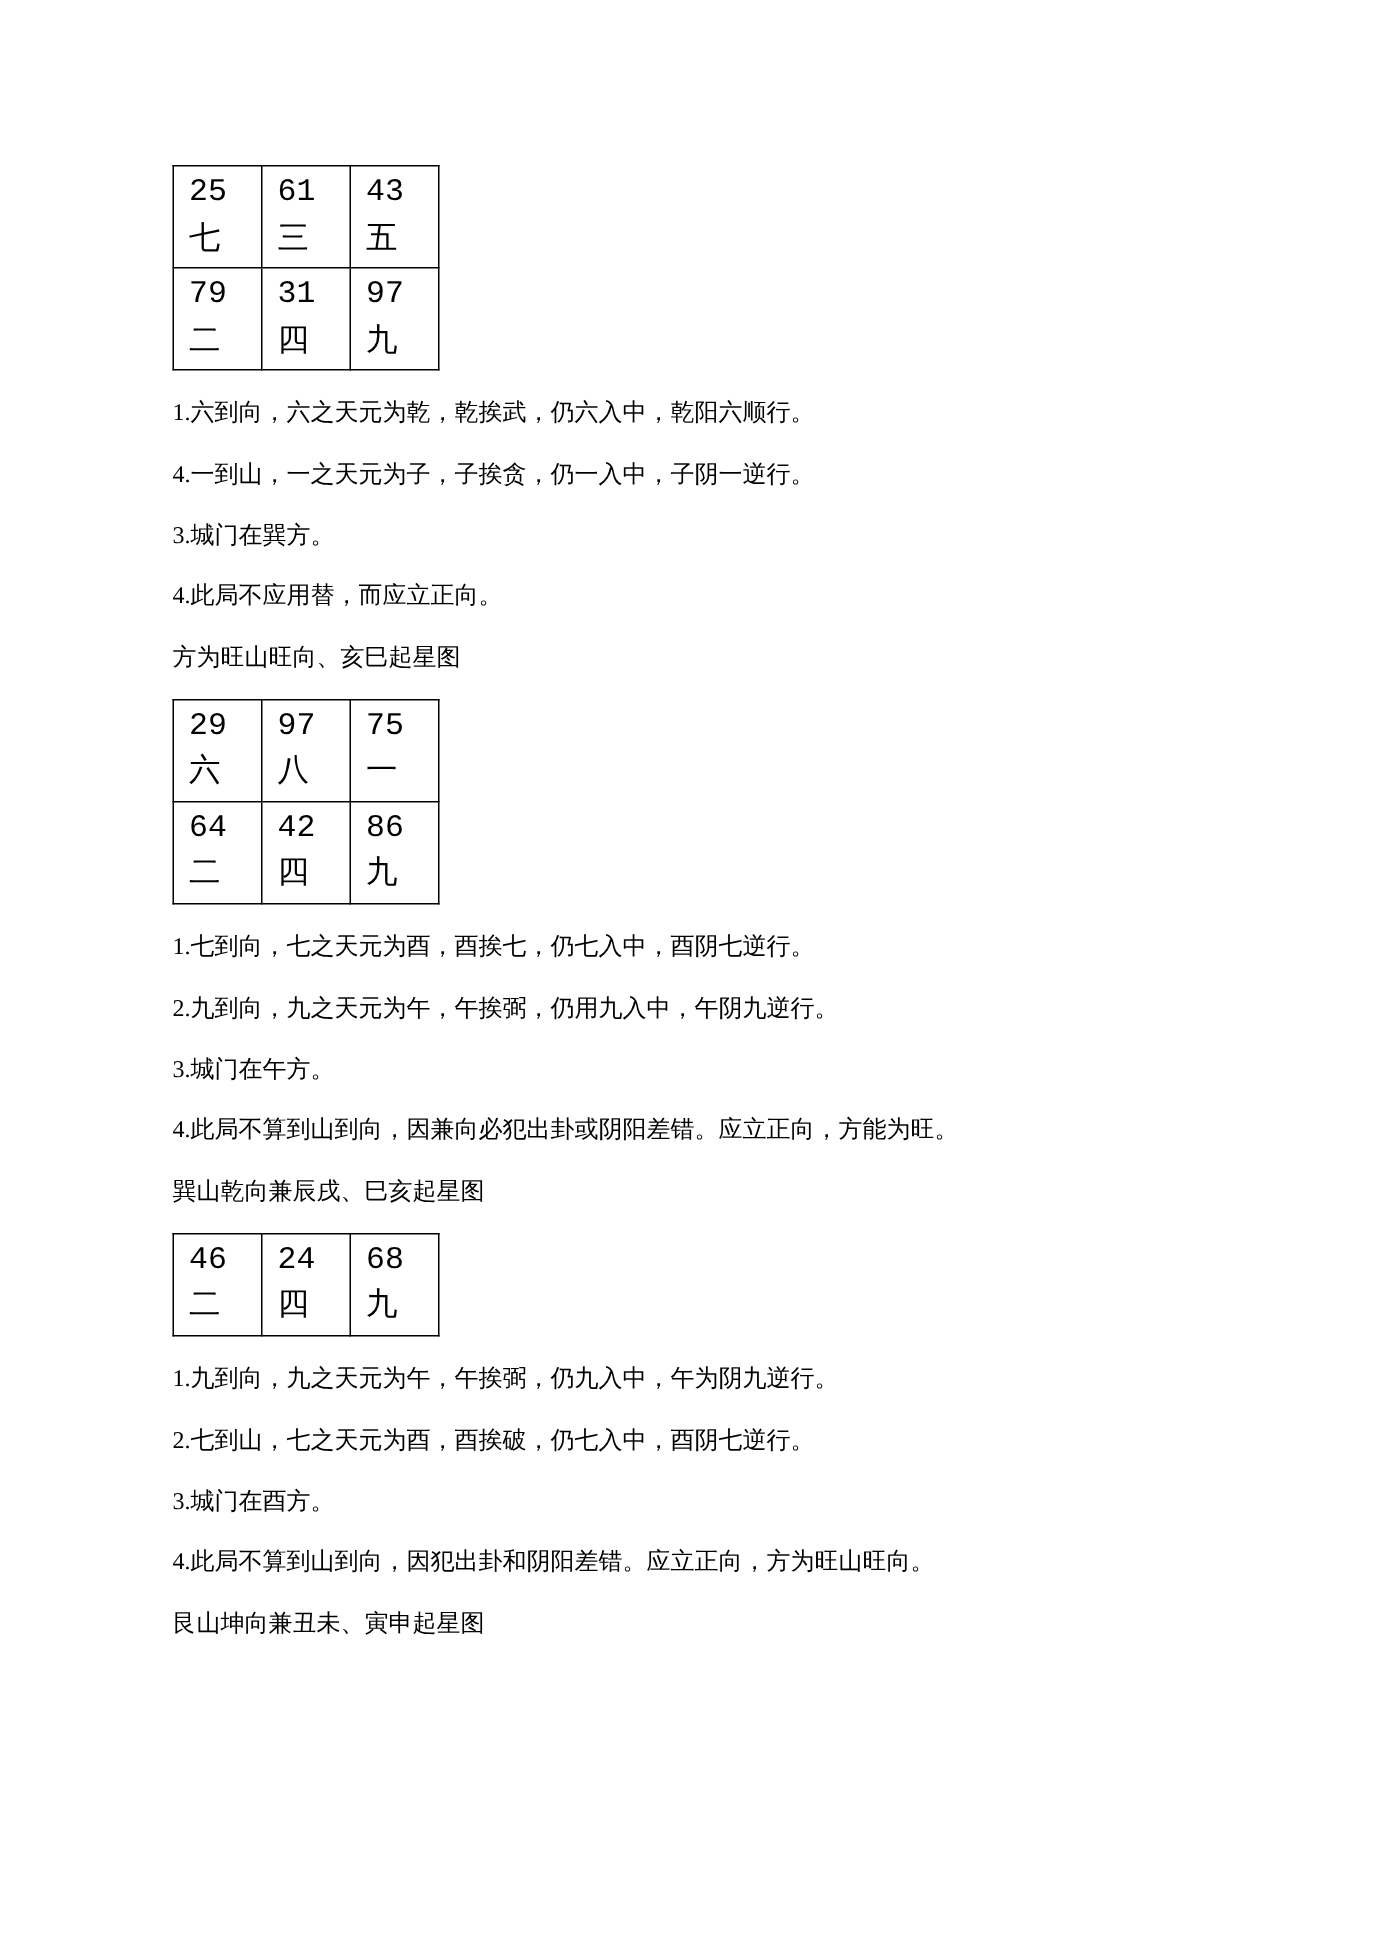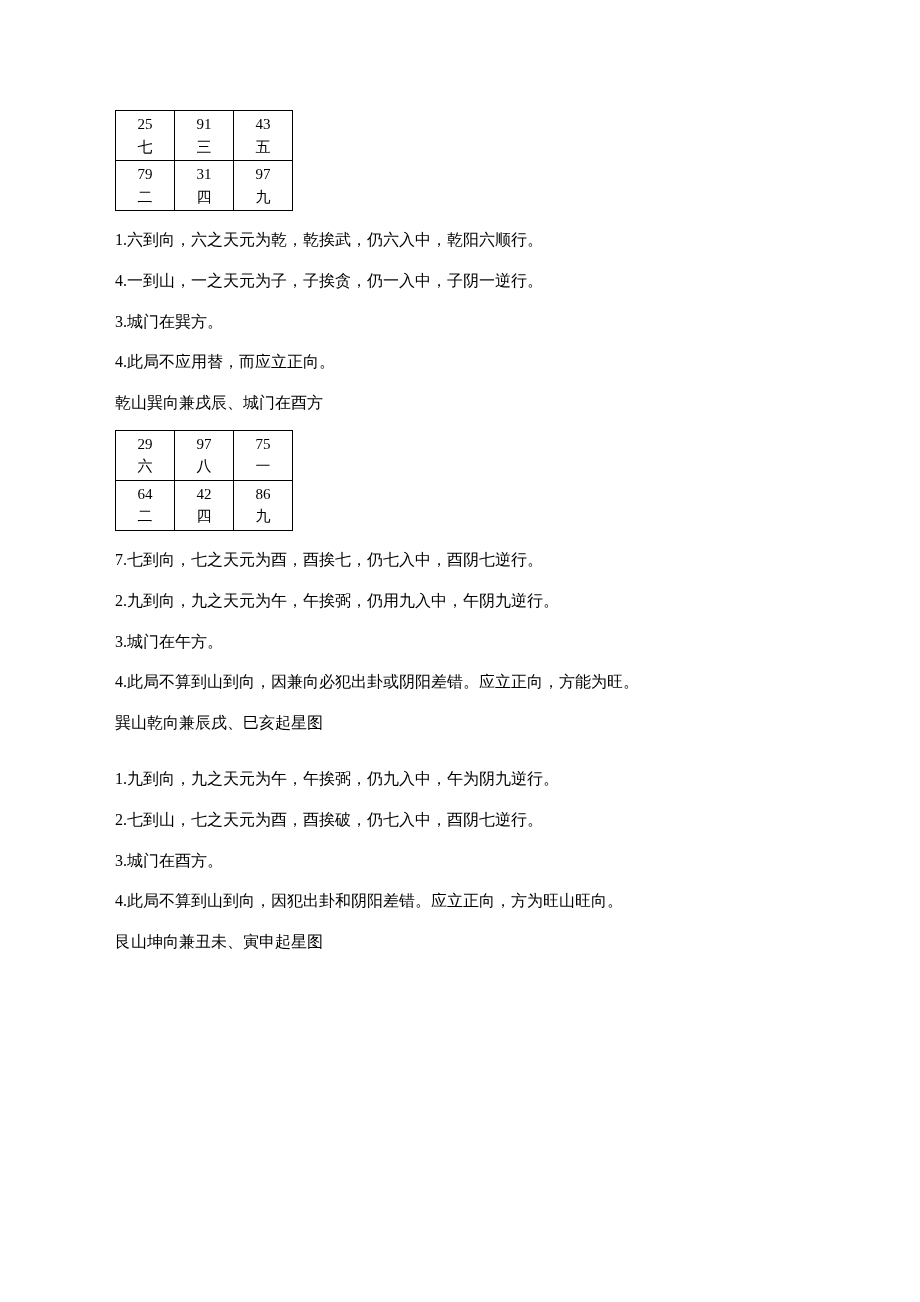--- a/index.html
+++ b/index.html
@@ -12,24 +12,25 @@
       background: #fff;
       width: 690px;
     }
     table {
       border-collapse: collapse;
       margin: 10px 0 15px 0;
     }
     td {
       border: 1px solid #000;
       padding: 2px 10px;
-      text-align: center;
+      text-align: left;
       width: 38px;
-      font-size: 15px;
+      font-size: 21px;
       line-height: 1.5;
+      font-family: Liberation Mono, monospace;
     }
     .cell-top {
       display: block;
     }
     .cell-bottom {
       display: block;
     }
     p {
       margin: 12px 0;
     }
@@ -38,21 +39,21 @@
 <body>
 
 <table>
   <tbody>
       <tr>
     <td>
           <span class="cell-top">25</span>
           <span class="cell-bottom">七</span>
         </td>
     <td>
-          <span class="cell-top">91</span>
+          <span class="cell-top">61</span>
           <span class="cell-bottom">三</span>
         </td>
     <td>
           <span class="cell-top">43</span>
           <span class="cell-bottom">五</span>
         </td>
   </tr>
   <tr>
     <td>
           <span class="cell-top">79</span>
@@ -67,21 +68,21 @@
           <span class="cell-bottom">九</span>
         </td>
   </tr>
 </tbody>
   </table>
 
 <p>1.六到向，六之天元为乾，乾挨武，仍六入中，乾阳六顺行。</p>
 <p>4.一到山，一之天元为子，子挨贪，仍一入中，子阴一逆行。</p>
 <p>3.城门在巽方。</p>
 <p>4.此局不应用替，而应立正向。</p>
-<p>乾山巽向兼戌辰、城门在酉方</p>
+<p>方为旺山旺向、亥巳起星图</p>
 
 <table>
   <tbody>
   <tr>
     <td>
           <span class="cell-top">29</span>
           <span class="cell-bottom">六</span>
         </td>
     <td>
           <span class="cell-top">97</span>
@@ -102,28 +103,42 @@
           <span class="cell-bottom">四</span>
         </td>
     <td>
           <span class="cell-top">86</span>
           <span class="cell-bottom">九</span>
         </td>
   </tr>
 </tbody>
   </table>
 
-<p>7.七到向，七之天元为酉，酉挨七，仍七入中，酉阴七逆行。</p>
+<p>1.七到向，七之天元为酉，酉挨七，仍七入中，酉阴七逆行。</p>
 <p>2.九到向，九之天元为午，午挨弼，仍用九入中，午阴九逆行。</p>
 <p>3.城门在午方。</p>
 <p>4.此局不算到山到向，因兼向必犯出卦或阴阳差错。应立正向，方能为旺。</p>
 <p>巽山乾向兼辰戌、巳亥起星图</p>
 
 <table>
   <tbody>
+  <tr>
+    <td>
+          <span class="cell-top">46</span>
+          <span class="cell-bottom">二</span>
+        </td>
+    <td>
+          <span class="cell-top">24</span>
+          <span class="cell-bottom">四</span>
+        </td>
+    <td>
+          <span class="cell-top">68</span>
+          <span class="cell-bottom">九</span>
+        </td>
+  </tr>
 </tbody>
   </table>
 
 <p>1.九到向，九之天元为午，午挨弼，仍九入中，午为阴九逆行。</p>
 <p>2.七到山，七之天元为酉，酉挨破，仍七入中，酉阴七逆行。</p>
 <p>3.城门在酉方。</p>
 <p>4.此局不算到山到向，因犯出卦和阴阳差错。应立正向，方为旺山旺向。</p>
 <p>艮山坤向兼丑未、寅申起星图</p>
 
 </body></html>

